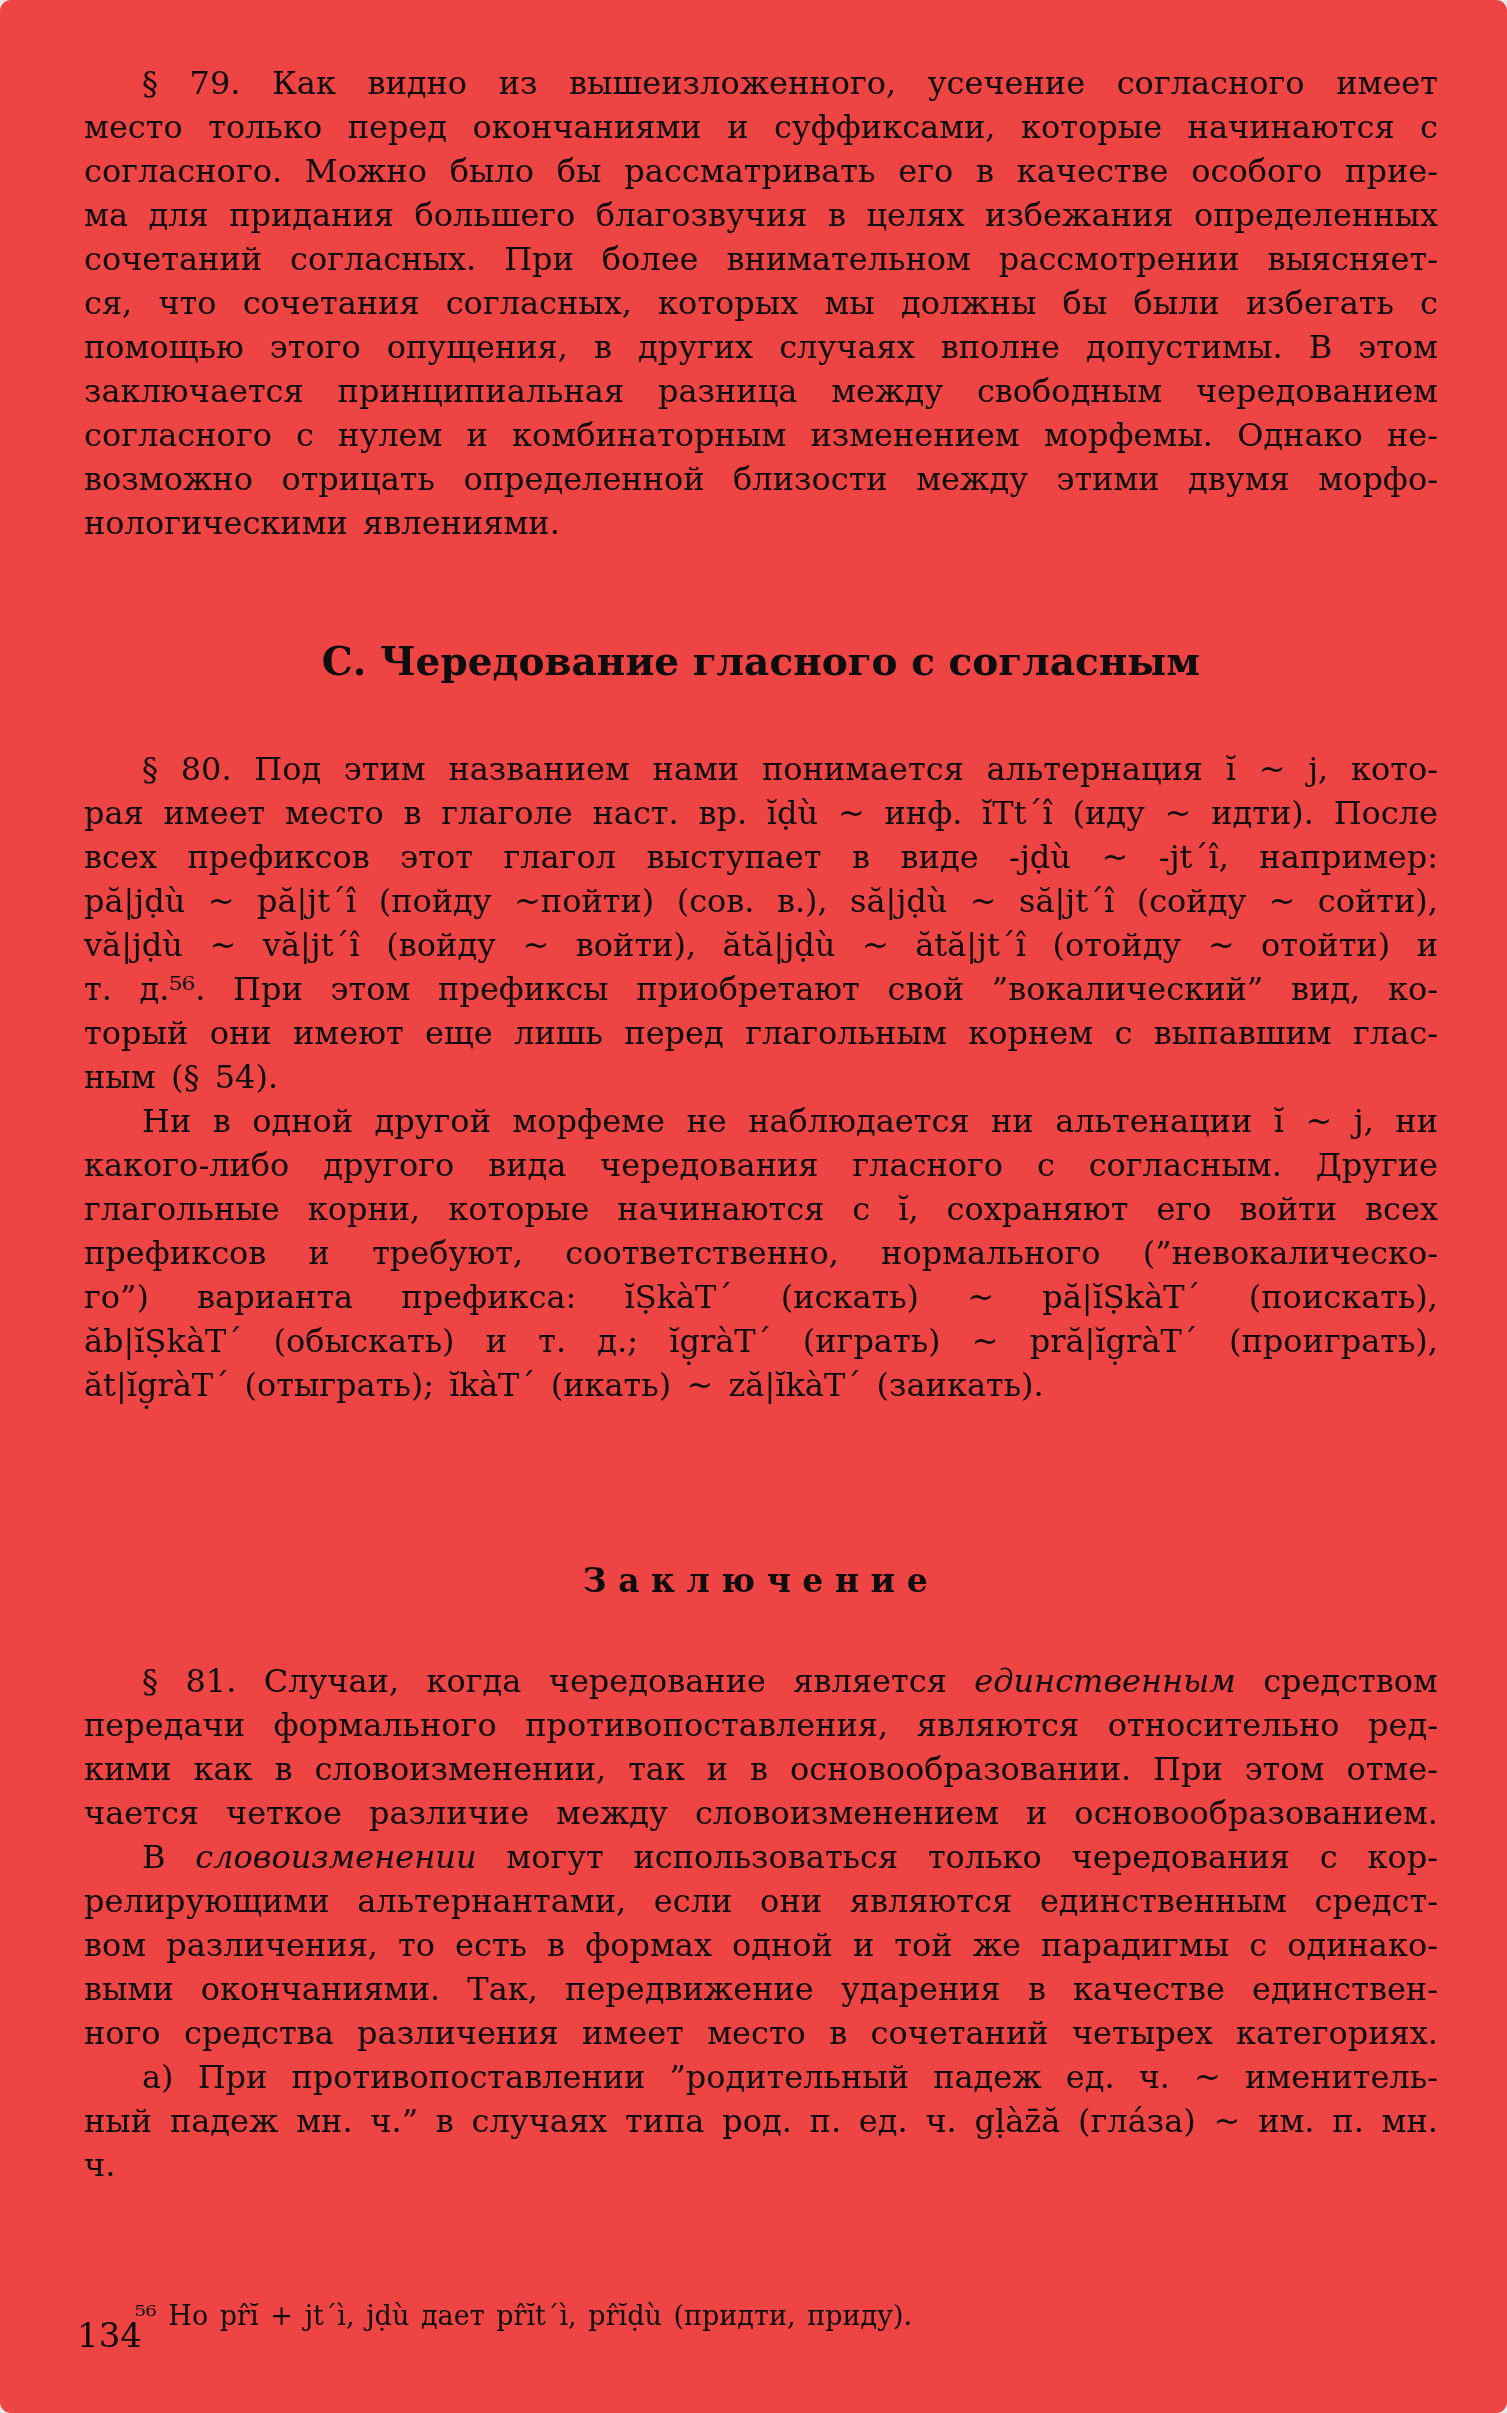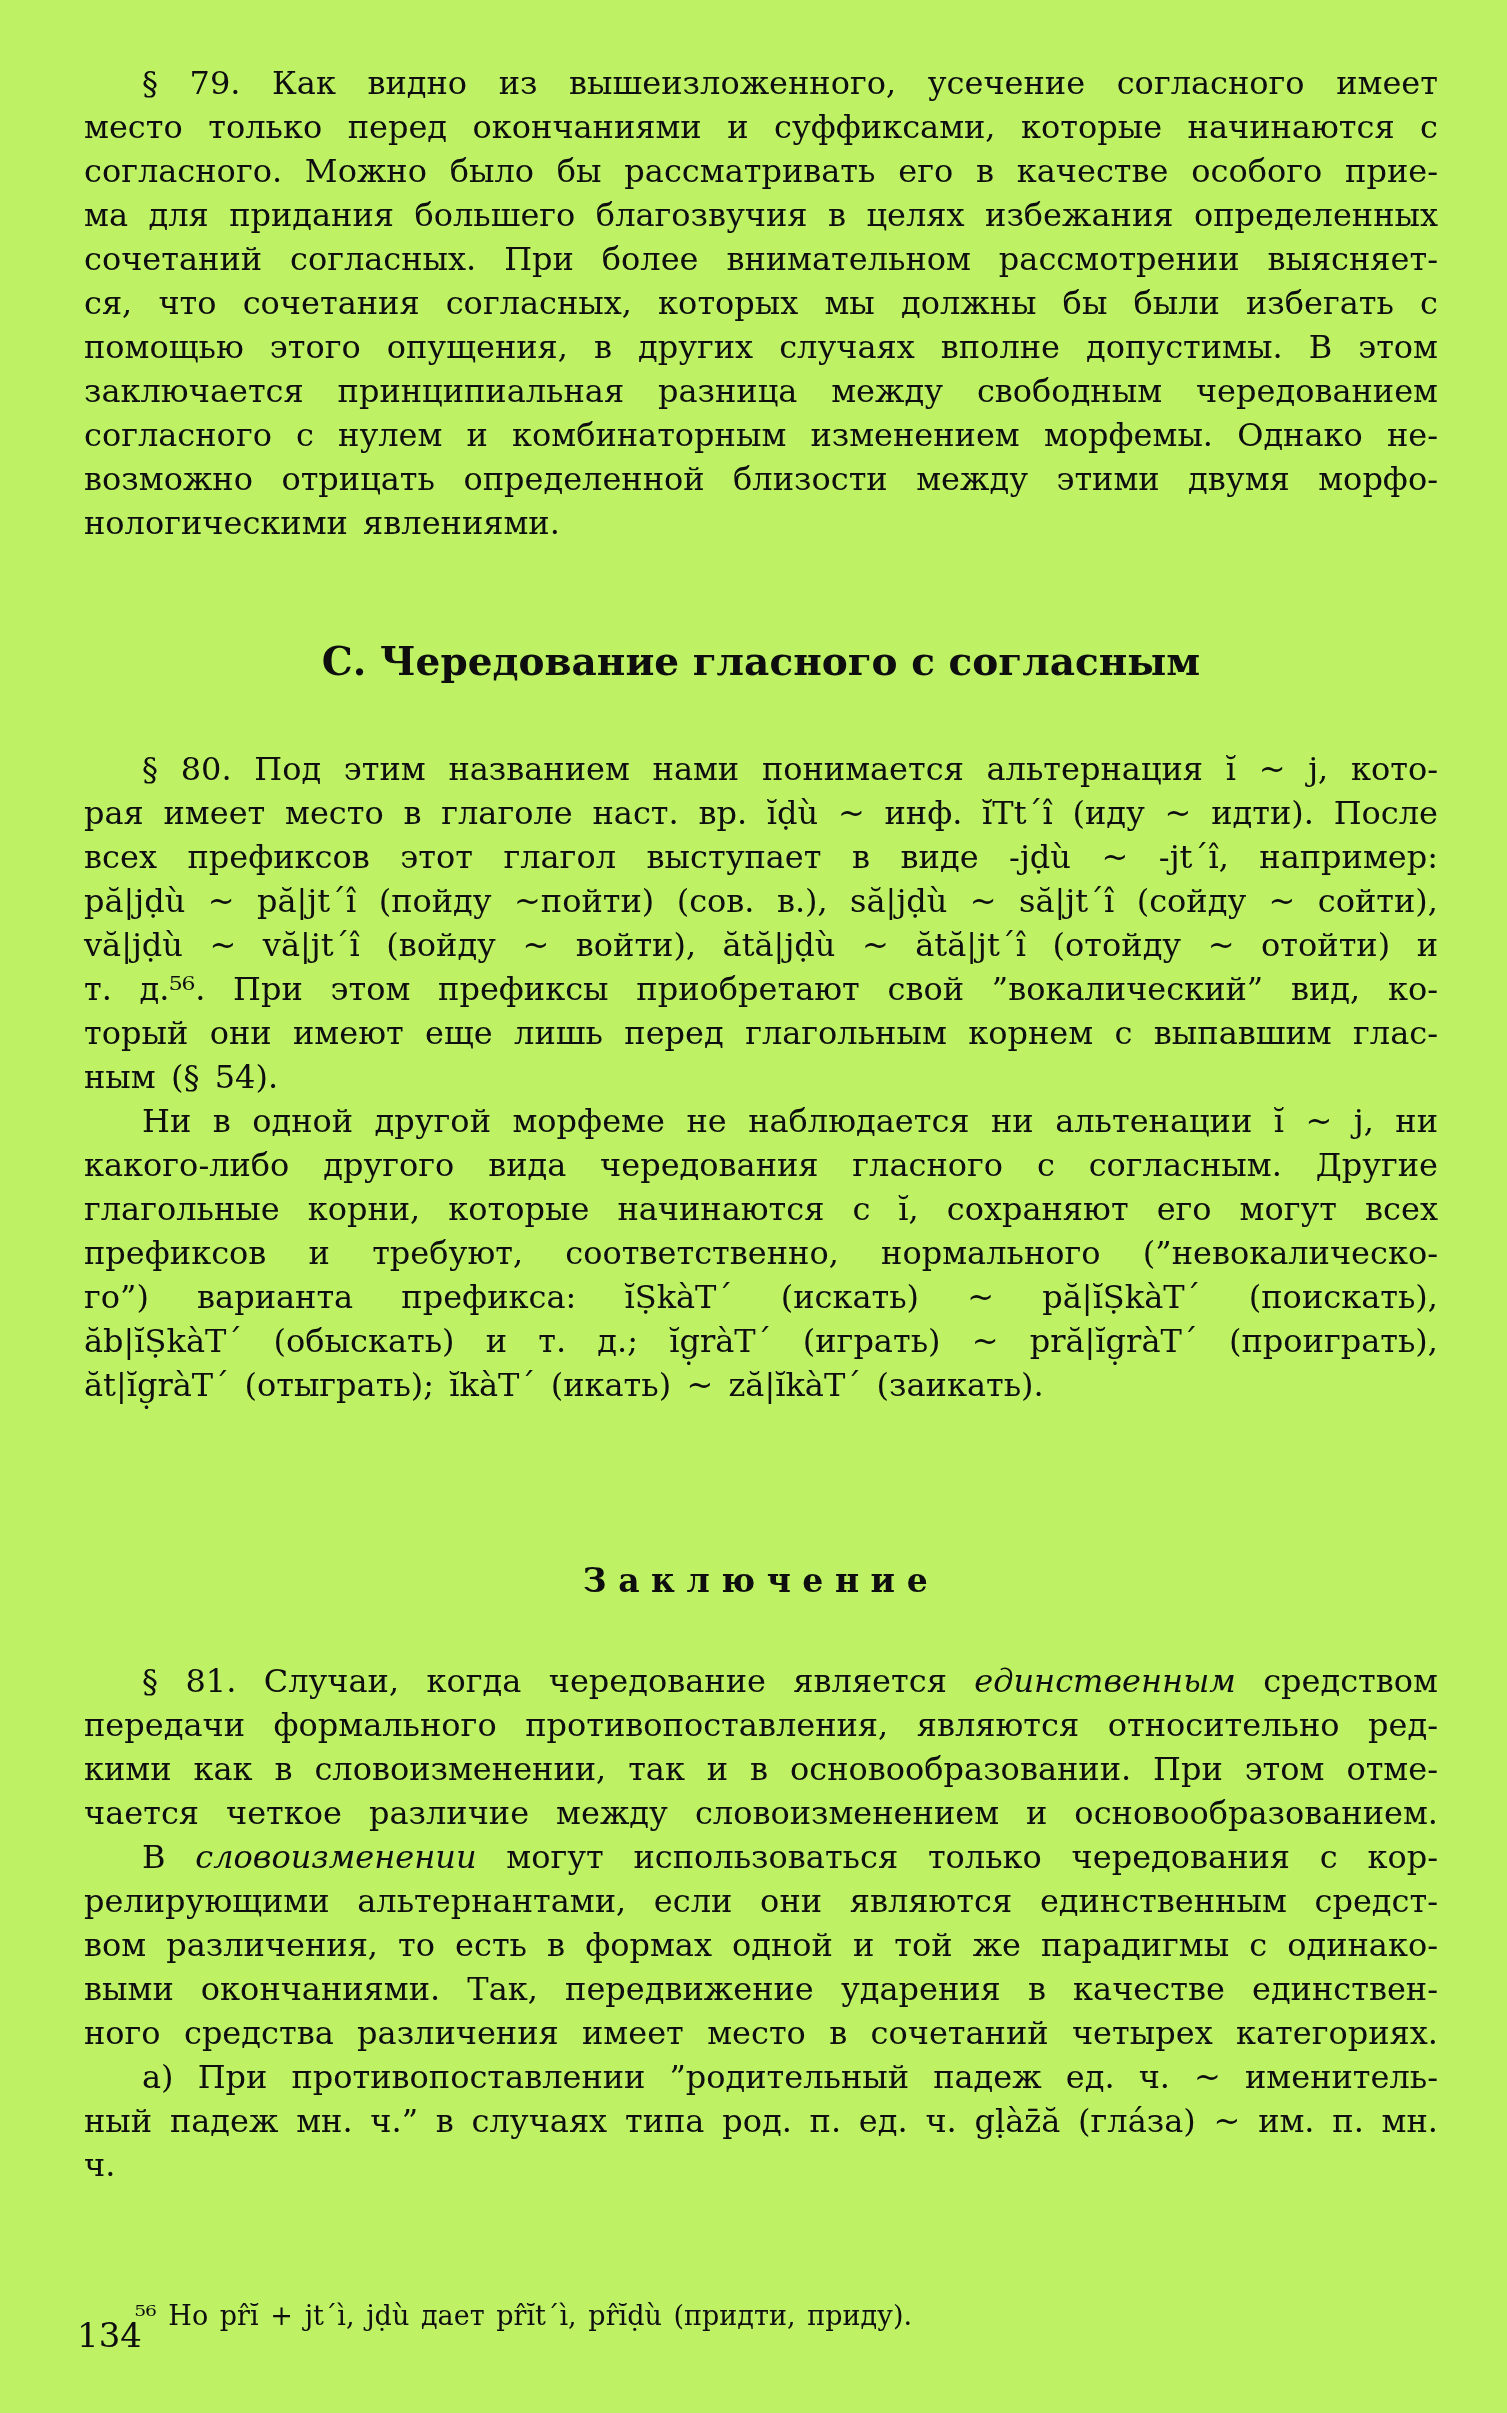--- a/index.html
+++ b/index.html
@@ -1,23 +1,24 @@
 <!DOCTYPE html>
 <html style="font-size:8.2px"><head>
 <meta charset="utf-8">
 <style>
   html, body { margin: 0; padding: 0; background: #e8e8e8; }
   .page {
     position: relative;
     width: 1507px;
     height: 2413px;
-    background: #bef264;
+    background: #ef4444;
     color: #0e0e0e;
     font-family: "DejaVu Serif", "Liberation Serif", serif;
     overflow: hidden;
+    border-radius: 11px;
   }
   .col {
     position: absolute;
     left: 84px;
     top: 61px;
     width: 1354px;
   }
   .line {
     font-size: 32px;
     line-height: 44px;
@@ -94,21 +95,21 @@
       <div class="line">pă|jḍù ~ pă|jt´î (пойду ~пойти) (сов. в.), să|jḍù ~ să|jt´î (сойду ~ сойти),</div>
       <div class="line">vă|jḍù ~ vă|jt´î (войду ~ войти), ătă|jḍù ~ ătă|jt´î (отойду ~ отойти) и</div>
       <div class="line">т. д.⁵⁶. При этом префиксы приобретают свой ”вокалический” вид, ко-</div>
       <div class="line">торый они имеют еще лишь перед глагольным корнем с выпавшим глас-</div>
       <div class="line last">ным (§ 54).</div>
     </div>
 
     <div>
       <div class="line ind">Ни в одной другой морфеме не наблюдается ни альтенации ĭ ~ j, ни</div>
       <div class="line">какого-либо другого вида чередования гласного с согласным. Другие</div>
-      <div class="line">глагольные корни, которые начинаются с ĭ, сохраняют его могут всех</div>
+      <div class="line">глагольные корни, которые начинаются с ĭ, сохраняют его войти всех</div>
       <div class="line">префиксов и требуют, соответственно, нормального (”невокалическо-</div>
       <div class="line">го”) варианта префикса: ĭṢkàT´ (искать) ~ pă|ĭṢkàT´ (поискать),</div>
       <div class="line">ăb|ĭṢkàT´ (обыскать) и т. д.; ĭg̣ràT´ (играть) ~ pră|ĭg̣ràT´ (проиграть),</div>
       <div class="line last">ăt|ĭg̣ràT´ (отыграть); ĭkàT´ (икать) ~ ză|ĭkàT´ (заикать).</div>
     </div>
 
     <div class="heading-z">Заключение</div>
 
     <div>
       <div class="line ind"><span>§ 81. Случаи, когда чередование является </span><span class="it">единственным</span><span> средством</span></div>

